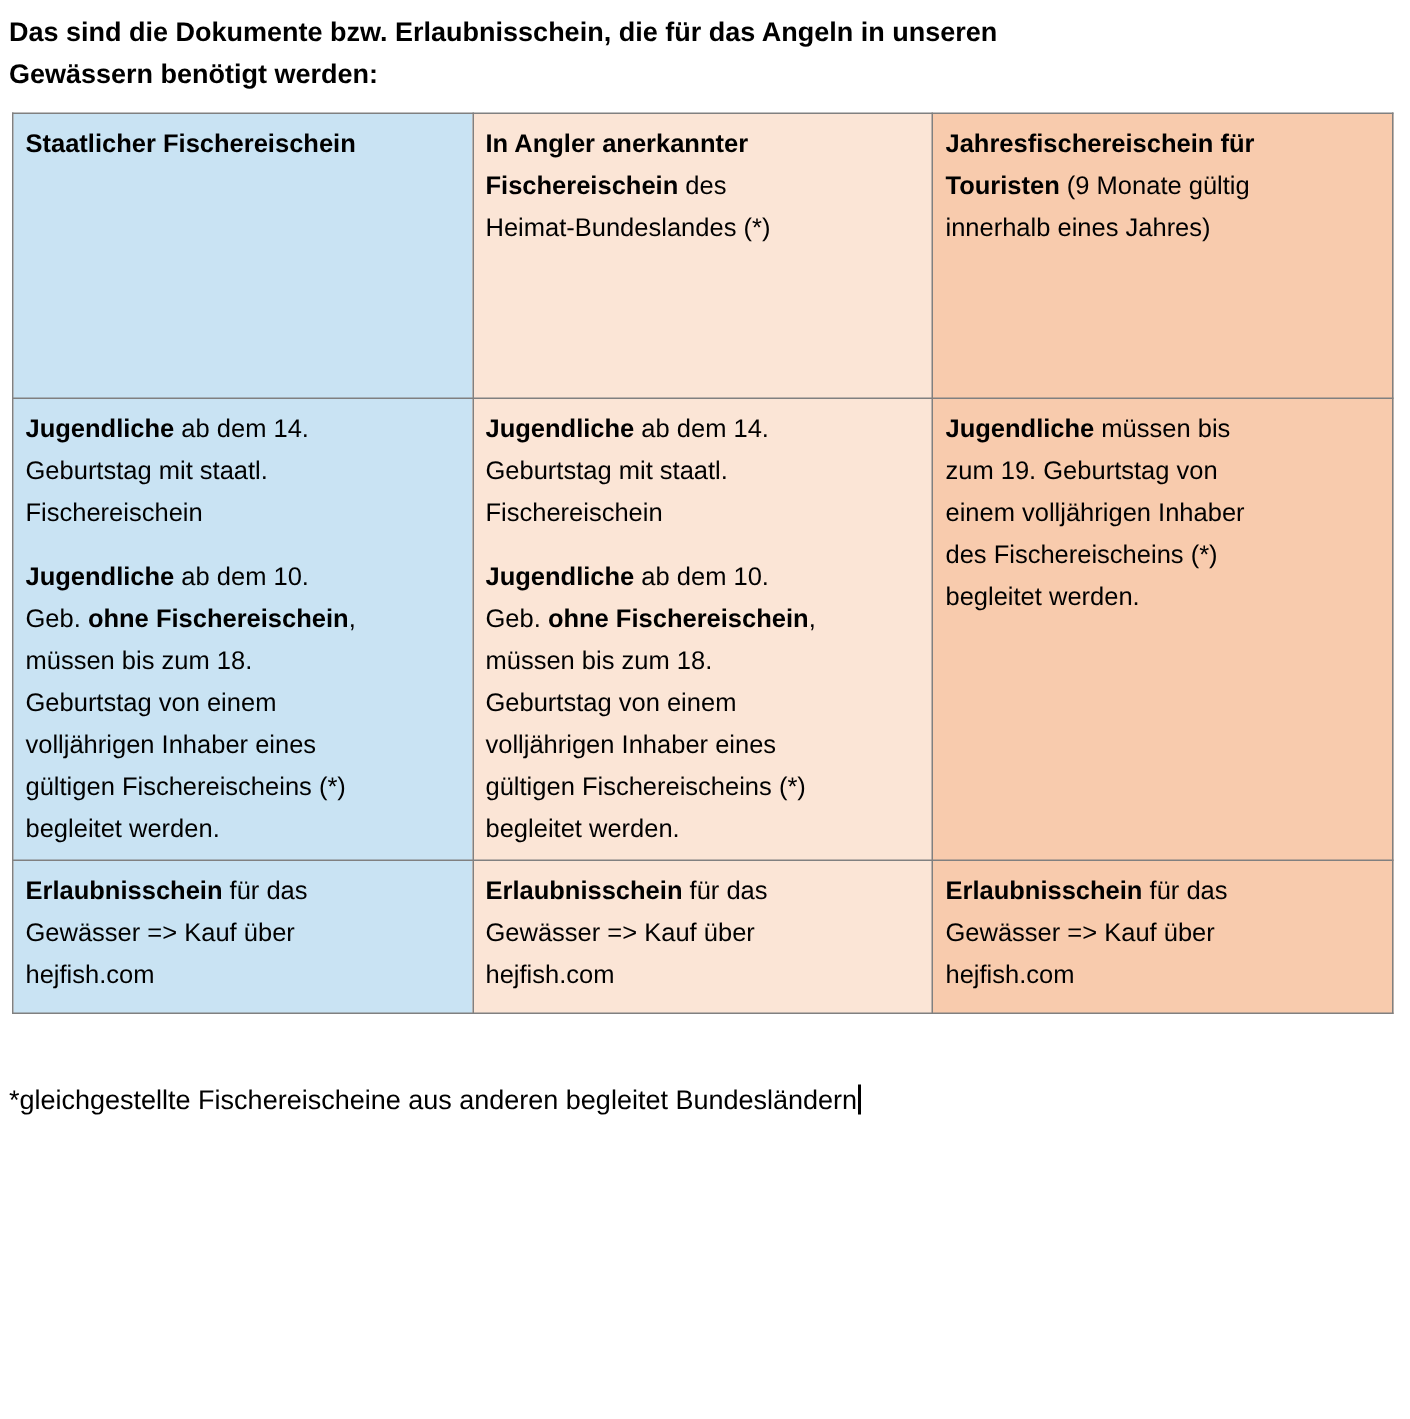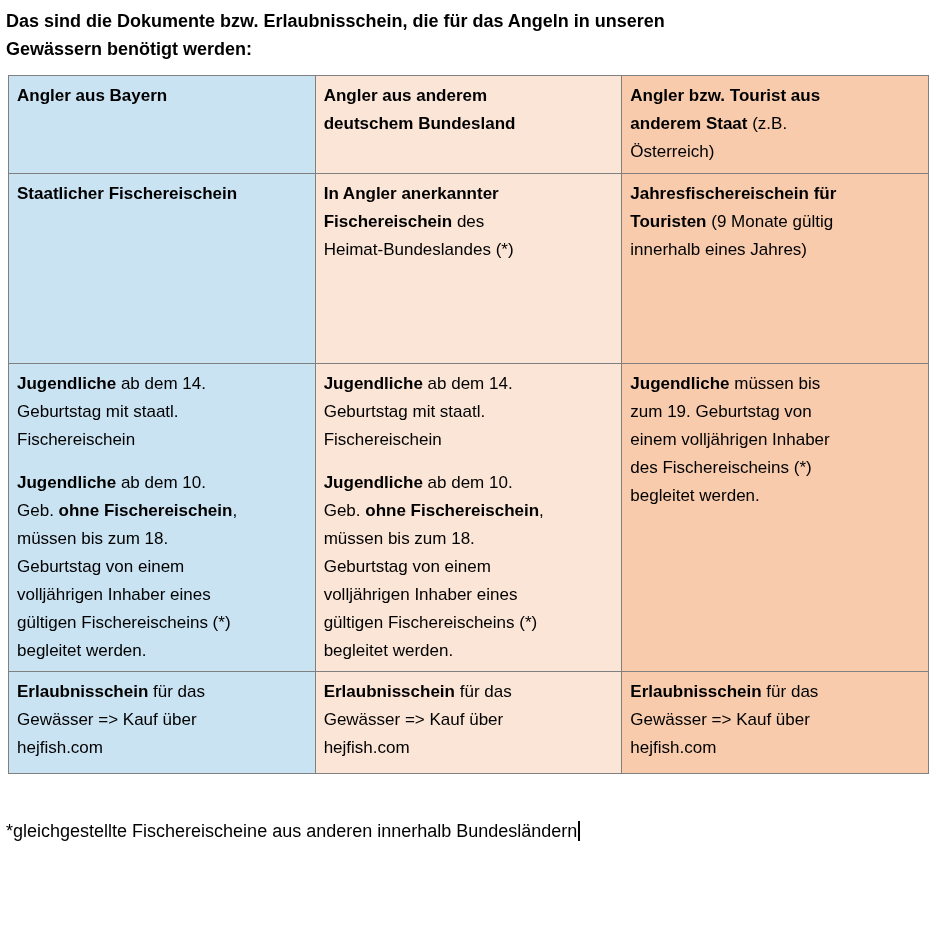--- a/index.html
+++ b/index.html
@@ -55,34 +55,20 @@
 <body>
 
 <div class="page">
 
   <div class="title">Das sind die Dokumente bzw. Erlaubnisschein, die für das Angeln in unseren
 Gewässern benötigt werden:</div>
 
   <table class="req">
     <tbody>
 
-      <tr class="r0">
-        <td class="c-bayern">
-          <p class="cp"><span class="b">Angler aus Bayern</span></p>
-        </td>
-        <td class="c-bund">
-          <p class="cp"><span class="b">Angler aus anderem
-deutschem Bundesland</span></p>
-        </td>
-        <td class="c-tour">
-          <p class="cp"><span class="b">Angler bzw. Tourist aus
-anderem Staat</span><span class="n"> (z.B.
-Österreich)</span></p>
-        </td>
-      </tr>
 
       <tr class="r1">
         <td class="c-bayern">
           <p class="cp"><span class="b">Staatlicher Fischereischein</span></p>
         </td>
         <td class="c-bund">
           <p class="cp"><span class="b">In Angler anerkannter
 Fischereischein</span><span class="n"> des
 Heimat-Bundeslandes (*)</span></p>
         </td>
@@ -142,15 +128,15 @@
         <td class="c-tour">
           <p class="cp"><span class="b">Erlaubnisschein</span><span class="n"> für das
 Gewässer =&gt; Kauf über
 hejfish.com</span></p>
         </td>
       </tr>
 
     </tbody>
   </table>
 
-  <p class="footnote"><span>*gleichgestellte Fischereischeine aus anderen innerhalb Bundesländern</span><span class="caret"></span></p>
+  <p class="footnote"><span>*gleichgestellte Fischereischeine aus anderen begleitet Bundesländern</span><span class="caret"></span></p>
 
 </div>
 
 </body></html>

